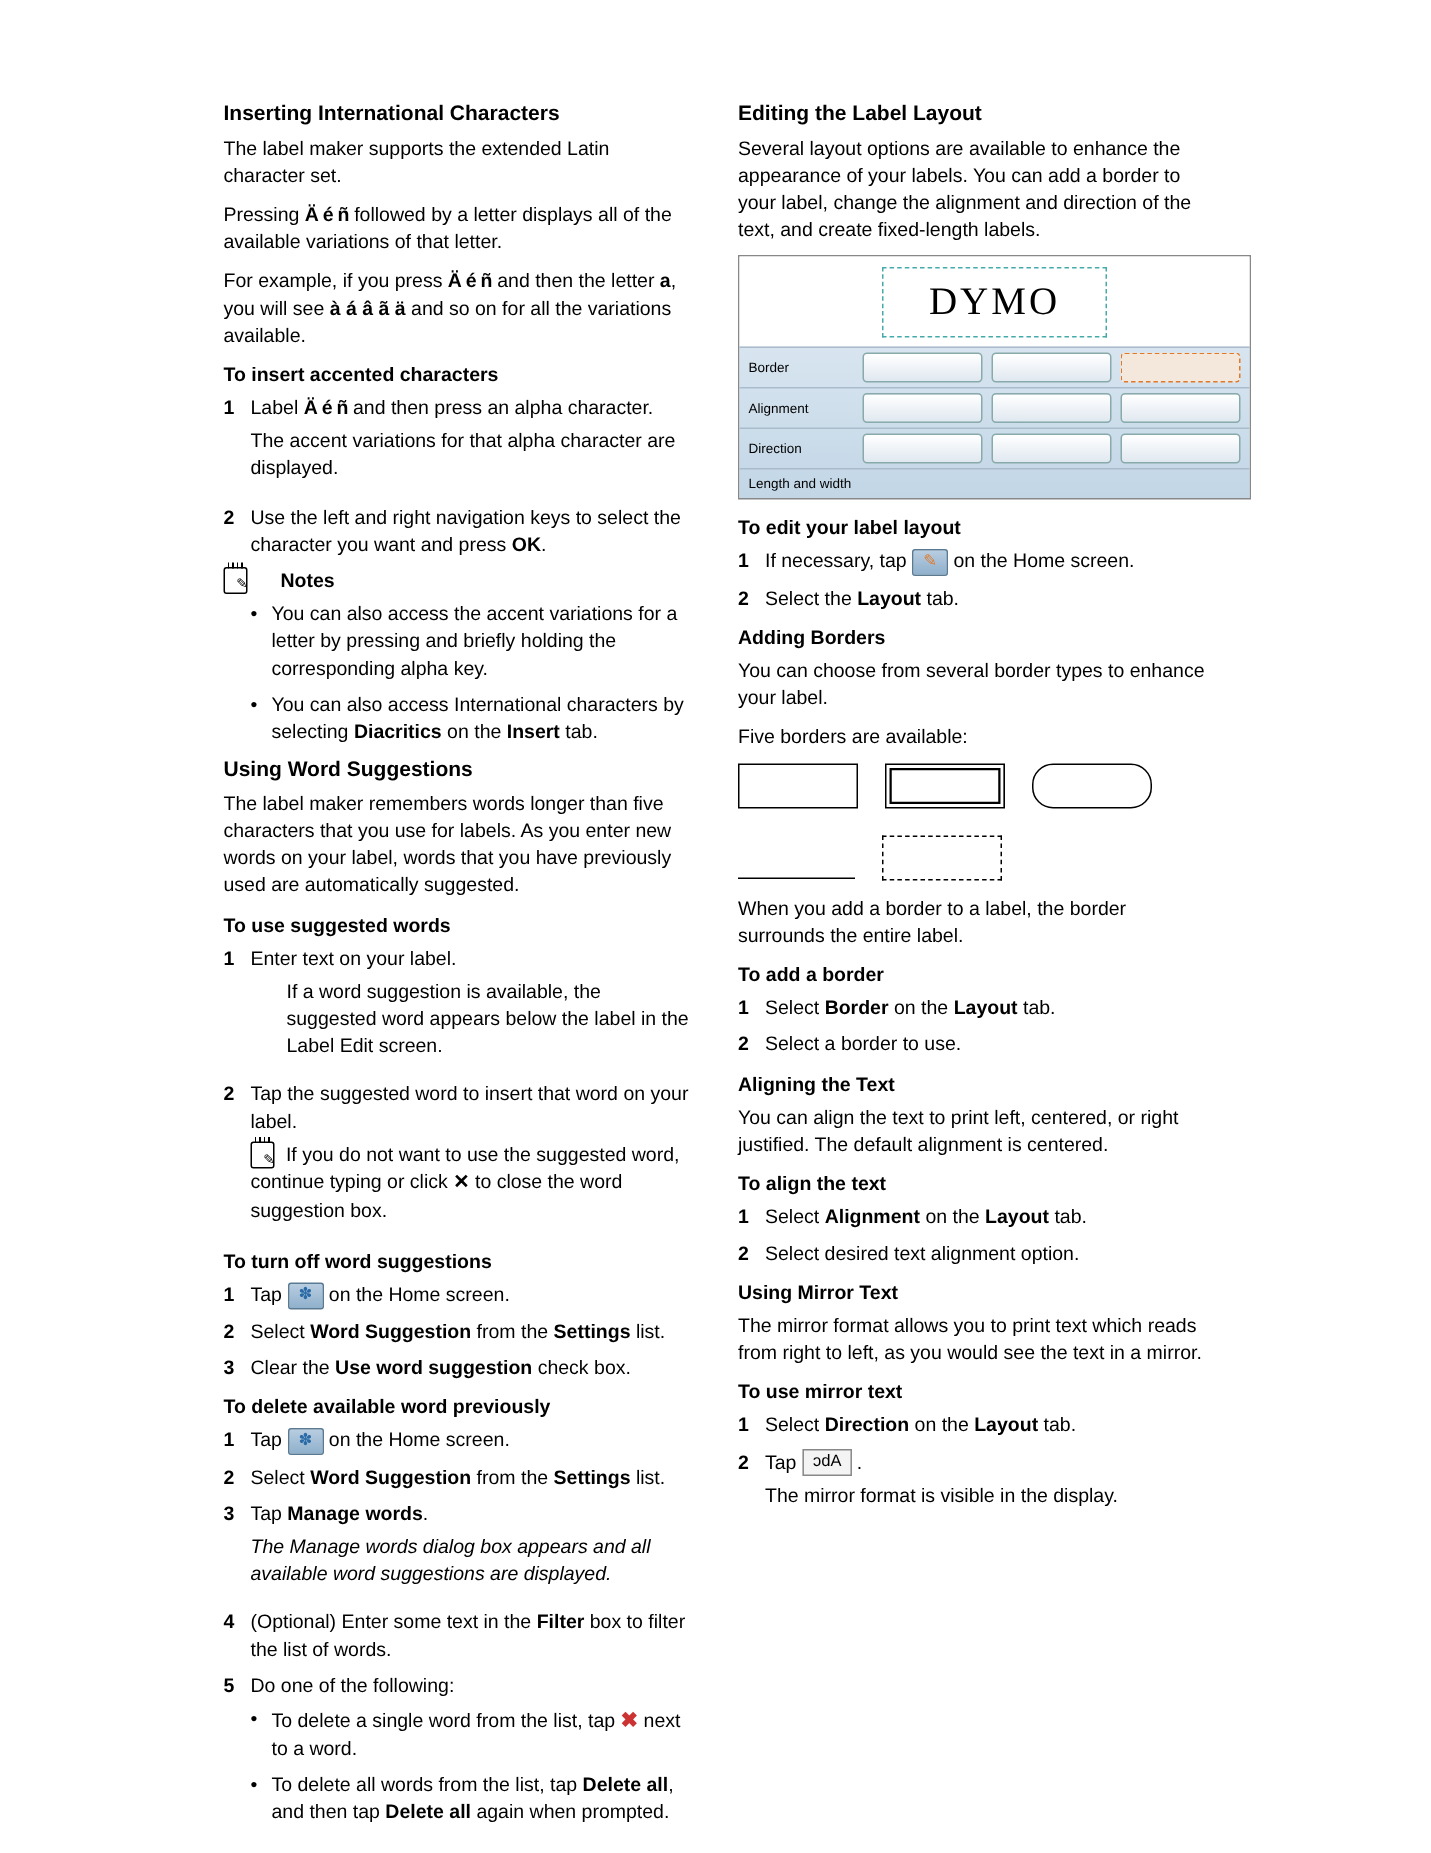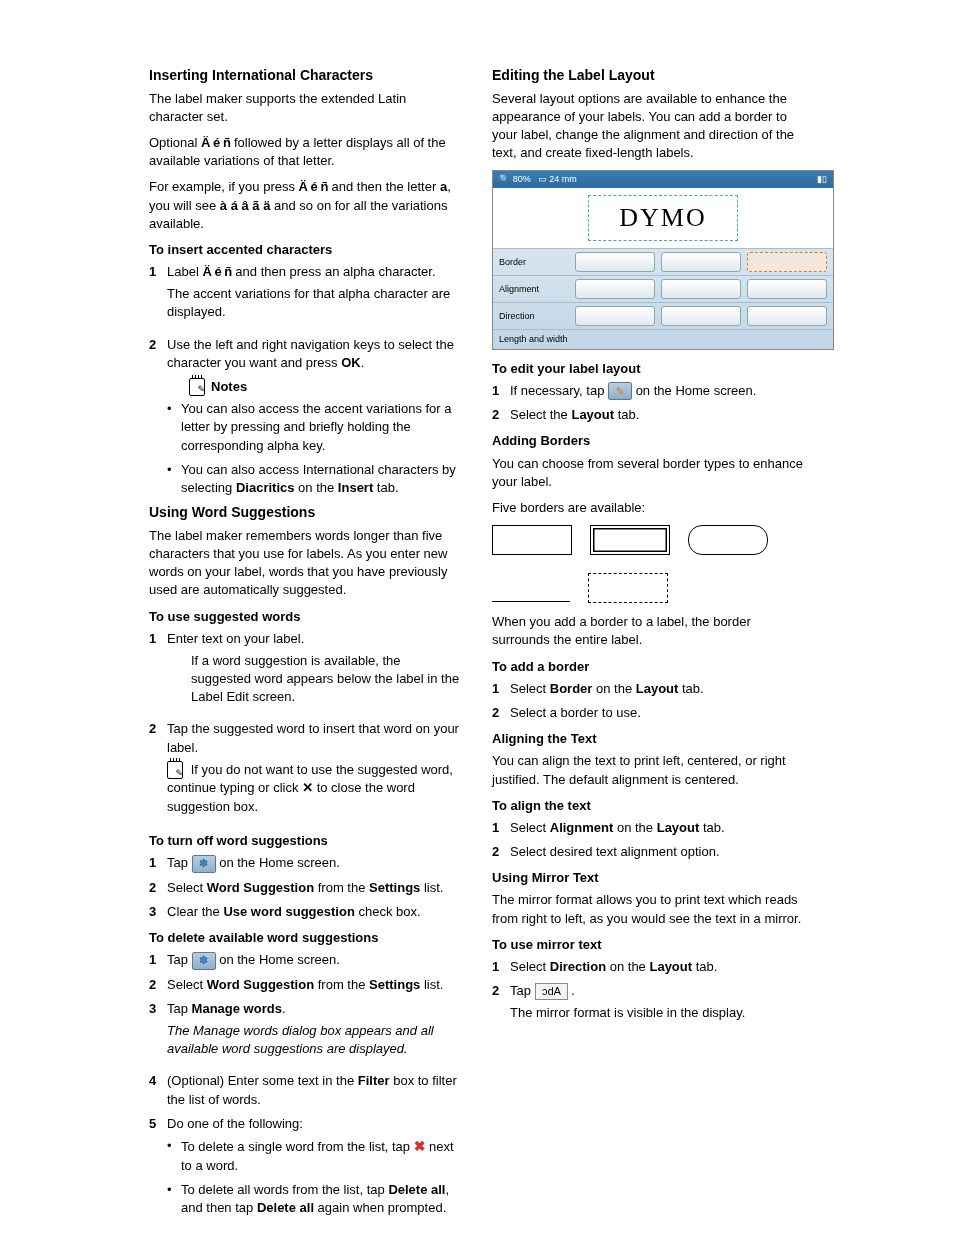--- a/index.html
+++ b/index.html
@@ -67,23 +67,22 @@
     margin-bottom: 6px;
   }
   ul.bul > li::before {
     content: "•";
     width: 14px;
     flex-shrink: 0;
   }
   .notes-row {
     display: flex;
     align-items: flex-start;
-    gap: 6px;
+    gap: 22px;
     margin-top: 6px;
-    margin-left: 40px;
   }
   .note-icon {
     width: 16px;
     height: 18px;
     border: 1.5px solid #000;
     border-radius: 2px;
     position: relative;
     box-sizing: border-box;
   }
   .note-icon::before {
@@ -249,21 +248,21 @@
 <body>
 
 <div class="page">
 <div class="cols">
 
 <div class="col">
 
 <h3 class="sec">Inserting International Characters</h3>
 <p>The label maker supports the extended Latin character set.</p>
 <p>
-  <span>Optional </span><span class="icon-accent">Ä é ñ</span><span> followed by a letter displays all of the available variations of that letter.</span>
+  <span>Pressing </span><span class="icon-accent">Ä é ñ</span><span> followed by a letter displays all of the available variations of that letter.</span>
 </p>
 <p>
   <span>For example, if you press </span><span class="icon-accent">Ä é ñ</span><span> and then the letter </span><b>a</b><span>, you will see </span><b>à á â ã ä</b><span> and so on for all the variations available.</span>
 </p>
 
 <h4 class="sub">To insert accented characters</h4>
 <ol class="num">
   <li>
             <span class="n">1</span>
             <div class="body">
@@ -335,21 +334,21 @@
   </div>
           </li>
   <li>
             <span class="n">3</span>
             <div class="body">
     <span>Clear the </span><b>Use word suggestion</b><span> check box.</span>
   </div>
           </li>
 </ol>
 
-<h4 class="sub">To delete available word suggestions</h4>
+<h4 class="sub">To delete available word previously</h4>
 <ol class="num">
   <li>
             <span class="n">1</span>
             <div class="body">
     <span>Tap </span><span class="settings-btn">
                 <span class="gear">✽</span>
               </span><span> on the Home screen.</span>
   </div>
           </li>
   <li>
@@ -392,24 +391,20 @@
 </ol>
 
 </div>
 
 <div class="col">
 
 <h3 class="sec">Editing the Label Layout</h3>
 <p>Several layout options are available to enhance the appearance of your labels. You can add a border to your label, change the alignment and direction of the text, and create fixed-length labels.</p>
 
 <div class="app-shot">
-  <div class="app-bar">
-    <span><span>🔍</span> <span>80%</span>&nbsp;&nbsp;&nbsp;<span>▭</span> <span>24 mm</span></span>
-    <span>▮▯</span>
-  </div>
   <div class="app-canvas">
     <div class="dymo-label">DYMO</div>
   </div>
   <div class="app-rows">
     <div class="app-row">
               <span class="lbl">Border</span>
               <div class="opt-box"></div>
               <div class="opt-box"></div>
               <div class="opt-box sel"></div>
             </div>

